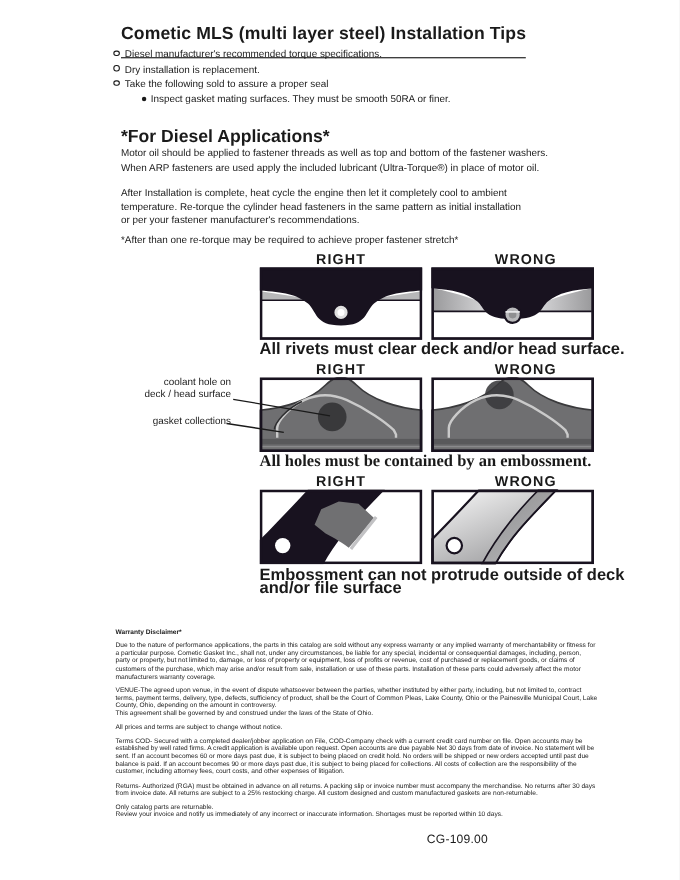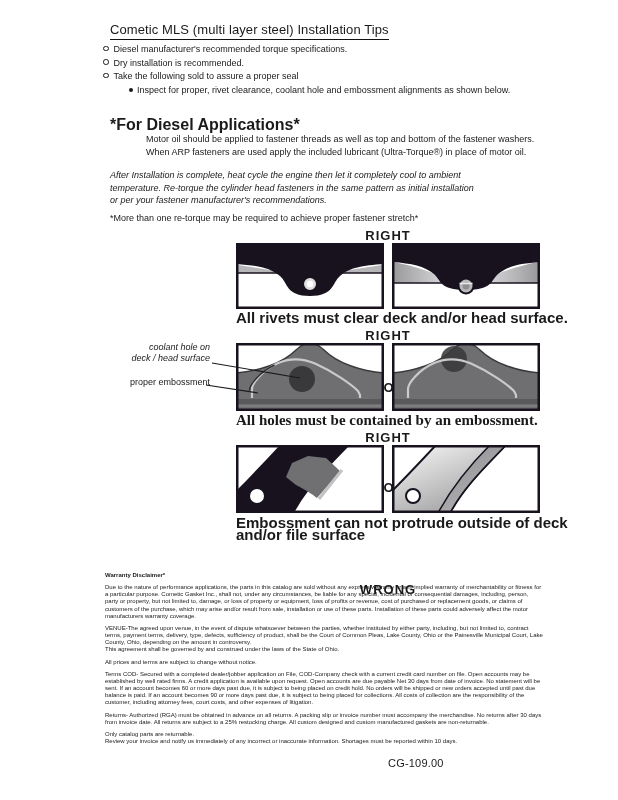--- a/index.html
+++ b/index.html
@@ -3,85 +3,85 @@
 <meta charset="utf-8">
 <style>
   html,body{margin:0;padding:0;background:#e8e8e8;}
   .page{
     position:relative;width:618px;height:800px;background:#ffffff;
     font-family:"Liberation Sans", sans-serif;color:#1a1a1a;overflow:hidden;
     margin:0 auto;
   }
   .abs{position:absolute;}
   .title{
-    left:110px;top:22px;font-size:13px;font-weight:400;
-    border-bottom:1.6px solid #111;padding-bottom:2px;letter-spacing:.1px;
+    left:110px;top:22px;font-size:16px;font-weight:700;
+    border-bottom:1.6px solid #111;padding-bottom:12px;letter-spacing:.1px;
   }
   .bullets{left:103px;top:43px;width:445px;font-size:9px;line-height:13.5px;}
   .bullet-row{display:flex;align-items:baseline;}
   .bullet-row .mk{
     flex:0 0 auto;width:3.5px;height:3.5px;border:1px solid #1a1a1a;border-radius:50%;
     margin-right:5px;position:relative;top:-1px;
   }
   .sub-row{display:flex;align-items:baseline;padding-left:26px;}
   .sub-row .mk{
     flex:0 0 auto;width:4px;height:4px;background:#1a1a1a;border-radius:50%;
     margin-right:4px;position:relative;top:-1px;
   }
   .diesel-h{left:110px;top:116px;font-size:16px;font-weight:700;}
   .para{left:110px;top:0;width:450px;font-size:9px;line-height:12.5px;white-space:pre-line;}
-  .p1{top:133px;margin-left:36px;}
-  .p2{top:169px;font-style:italic;}
+  .p1{top:133px;}
+  .p2{top:169px;}
   .note{left:110px;top:213px;font-size:9px;}
-  .dhead-row{left:236px;width:304px;display:flex;gap:4px;flex-direction:column;}
+  .dhead-row{left:236px;width:304px;display:flex;gap:20px;}
   .dhead{flex:0 0 148px;text-align:center;font-size:13px;font-weight:700;letter-spacing:1px;}
   .dbox-row{left:236px;width:304px;display:flex;gap:8px;}
   .dbox-row svg{display:block;}
   .caption{left:236px;font-size:15px;font-weight:700;line-height:12px;white-space:pre-line;}
   .ann{right:408px;width:150px;text-align:right;font-size:9px;line-height:10.5px;white-space:pre-line;}
-  .ann1{top:342px;font-style:italic;}
+  .ann1{top:342px;}
   .ann2{top:377px;}
   .legal{left:105px;top:572px;width:438px;font-size:6px;line-height:7.15px;}
   .legal p{margin:0 0 5px 0;white-space:pre-line;}
   .legal .lh{font-weight:700;margin-bottom:5px;}
   .footer-code{left:388px;top:757px;font-size:11px;letter-spacing:.2px;}
 </style>
 </head>
 <body>
 
 <div class="page">
 
   <div class="abs title">Cometic MLS (multi layer steel) Installation Tips</div>
 
   <div class="abs bullets">
     <div class="bullet-row">
       <span class="mk"></span>
       <span>Diesel manufacturer's recommended torque specifications.</span>
     </div>
     <div class="bullet-row">
       <span class="mk"></span>
-      <span>Dry installation is recommended.</span>
+      <span>Dry installation is replacement.</span>
     </div>
     <div class="bullet-row">
       <span class="mk"></span>
       <span>Take the following sold to assure a proper seal</span>
     </div>
     <div class="sub-row">
       <span class="mk"></span>
-      <span>Inspect for proper, rivet clearance, coolant hole and embossment alignments as shown below.</span>
+      <span>Inspect gasket mating surfaces.  They must be smooth 50RA or finer.</span>
     </div>
   </div>
 
   <div class="abs diesel-h">*For Diesel Applications*</div>
   <div class="abs para p1">Motor oil should be applied to fastener threads as well as top and bottom of the fastener washers.
 When ARP fasteners are used apply the included lubricant (Ultra-Torque®) in place of motor oil.</div>
   <div class="abs para p2">After Installation is complete, heat cycle the engine then let it completely cool to ambient
 temperature. Re-torque the cylinder head fasteners in the same pattern as initial installation
 or per your fastener manufacturer's recommendations.</div>
-  <div class="abs note">*More than one re-torque may be required to achieve proper fastener stretch*</div>
+  <div class="abs note">*After than one re-torque may be required to achieve proper fastener stretch*</div>
 
   <div class="abs dhead-row" style="top:228px;">
     <div class="dhead">RIGHT</div>
     <div class="dhead">WRONG</div>
   </div>
   <div class="abs dbox-row" style="top:243px;">
     <svg width="148" height="66" viewBox="0 0 148 66">
       <rect x="0" y="0" width="148" height="66" fill="#ffffff"></rect>
       <path d="M2,22 L54,30 L2,30 Z" fill="#b7b7b9"></path>
       <path d="M146,22 L94,30 L146,30 Z" fill="#b7b7b9"></path>
@@ -135,21 +135,21 @@
       <path d="M0,68 V30 C22,28 46,21 60,7 C64,3 68,0 74,0 C80,0 84,3 88,7 C102,21 126,28 148,30 V68 Z" fill="#6f6f71" stroke="#3a3a3c" stroke-width="1.5"></path>
       <rect x="2" y="56" width="144" height="5" fill="#59595b"></rect>
       <line x1="2" y1="63" x2="146" y2="63" stroke="#8a8a8c" stroke-width="1.2"></line>
       <circle cx="62" cy="16" r="13" fill="#39393b" opacity="0.88"></circle>
       <path d="M16,55 L16,46 C16,40 27,27 41,20.5 C53,15 65,14.5 79,20.5 C97,28.5 115,41 122,48 L124,52 L124,55" fill="none" stroke="#cacaca" stroke-width="2.2" stroke-linejoin="round"></path>
       <rect x="1.25" y="1.25" width="145.5" height="65.5" fill="none" stroke="#18121f" stroke-width="2.5"></rect>
     </svg>
   </div>
   <div class="abs ann ann1">coolant hole on
 deck / head surface</div>
-  <div class="abs ann ann2">proper embossment</div>
+  <div class="abs ann ann2">gasket collections</div>
   <svg class="abs" style="left:100px;top:330px;pointer-events:none;" width="440" height="90">
     <line x1="112" y1="33" x2="200" y2="48" stroke="#1a1a1a" stroke-width="1.2"></line>
     <line x1="106" y1="55" x2="158" y2="63" stroke="#1a1a1a" stroke-width="1.2"></line>
   </svg>
   <div class="abs caption" style="top:414px;font-family:Liberation Serif, serif;">All holes must be contained by an embossment.</div>
 
   <div class="abs dhead-row" style="top:430px;">
     <div class="dhead">RIGHT</div>
     <div class="dhead">WRONG</div>
   </div>

